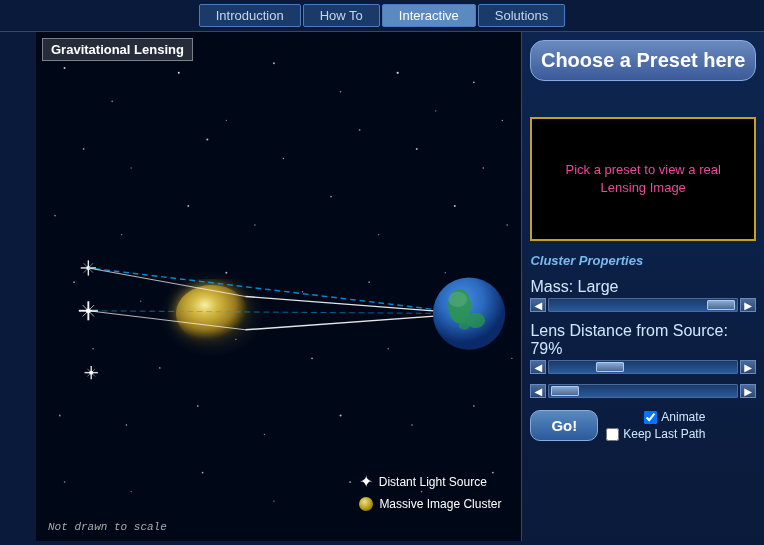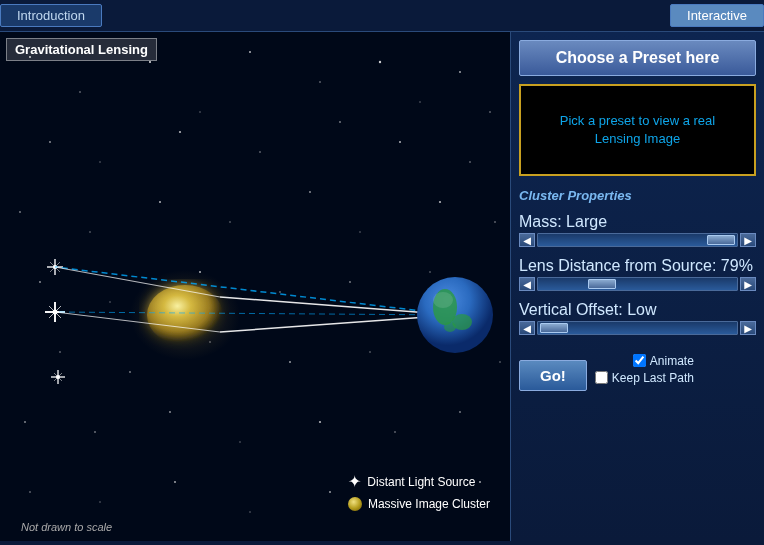--- a/index.html
+++ b/index.html
@@ -8,21 +8,21 @@
       height: 545px;
       background: #0a1a3a;
       font-family: Arial, sans-serif;
       overflow: hidden;
       position: relative;
     }
 
     
     .top-nav {
       display: flex;
-      justify-content: space-between;
+      justify-content: center;
       align-items: center;
       background: #0a1a3a;
       padding: 4px 0;
       gap: 2px;
       border-bottom: 1px solid #2a4a7a;
     }
     .nav-tab {
       background: #1a3a6a;
       border: 1px solid #4a7abf;
       color: #c0d8f0;
@@ -37,20 +37,21 @@
     }
     .nav-tab.active {
       background: #5a8abf;
       color: #fff;
     }
 
     
     .main-area {
       display: flex;
       height: 509px;
+      padding-left: 36px;
     }
 
     
     .canvas-area {
       width: 510px;
       height: 509px;
       background: #000510;
       position: relative;
       overflow: hidden;
     }
@@ -70,24 +71,25 @@
       border: 1px solid rgba(255,255,255,0.4);
       color: white;
       font-size: 13px;
       font-weight: bold;
       padding: 3px 8px;
     }
 
     .not-drawn {
       position: absolute;
       bottom: 8px;
-      left: 21px;
+      left: 12px;
       color: #aaa;
       font-size: 11px;
       font-style: italic;
+      font-family: Liberation Mono, monospace;
     }
 
     
     .legend {
       position: absolute;
       bottom: 30px;
       right: 20px;
       display: flex;
       flex-direction: column;
       gap: 6px;
@@ -127,40 +129,41 @@
       padding: 8px;
       display: flex;
       flex-direction: column;
       gap: 8px;
     }
 
     .preset-button {
       background: linear-gradient(180deg, #6a8abf 0%, #3a5a9a 100%);
       border: 1px solid #8aabdf;
       color: white;
-      font-size: 16px;
+      font-size: 20px;
       font-weight: bold;
       padding: 8px;
       text-align: center;
       cursor: pointer;
-      border-radius: 2px;
+      border-radius: 14px;
       width: 100%;
     }
 
     .preset-image-box {
       border: 2px solid #c8a020;
       background: #000;
-      height: 92px;
+      height: 124px;
       display: flex;
       align-items: center;
       justify-content: center;
       text-align: center;
-      color: #0ea5e9;
+      color: #ec4899;
       font-size: 13px;
       line-height: 1.4;
+      margin-top: 28px;
     }
 
     .section-title {
       color: #7ab8f0;
       font-size: 13px;
       font-weight: bold;
       font-style: italic;
       margin-top: 4px;
     }
 
@@ -215,22 +218,21 @@
       margin-top: 4px;
     }
     .go-button {
       background: linear-gradient(180deg, #5a8abf 0%, #2a5a9a 100%);
       border: 1px solid #8aabdf;
       color: white;
       font-size: 15px;
       font-weight: bold;
       padding: 6px 20px;
       cursor: pointer;
-      border-radius: 2px;
-      margin-top: 13px;
+      border-radius: 10px;
     }
     .checkboxes {
       display: flex;
       flex-direction: column;
       gap: 3px;
       align-items: flex-end;
     }
     .checkbox-item {
       display: flex;
       align-items: center;
@@ -243,21 +245,23 @@
       width: 13px;
       height: 13px;
       cursor: pointer;
     }
   </style>
 </head>
 <body>
 
 <div class="top-nav">
   <button class="nav-tab">Introduction</button>
+  <button class="nav-tab">How To</button>
   <button class="nav-tab active">Interactive</button>
+  <button class="nav-tab">Solutions</button>
 </div>
 
 <div class="main-area">
 
   <div class="canvas-area">
     <div class="stars-bg"></div>
 
     <svg class="diagram-svg" viewBox="0 0 510 509" xmlns="http://www.w3.org/2000/svg">
 
       <circle cx="30" cy="25" r="1" fill="white" opacity="0.8"></circle>
@@ -425,21 +429,20 @@
       <div class="slider-row">
         <div class="slider-arrow">◀</div>
         <div class="slider-track">
           <div class="slider-thumb" style="left: 25%;"></div>
         </div>
         <div class="slider-arrow">▶</div>
       </div>
     </div>
 
     <div class="property-row">
-      <div class="property-label">Vertical Offset: Low</div>
       <div class="slider-row">
         <div class="slider-arrow">◀</div>
         <div class="slider-track">
           <div class="slider-thumb" style="left: 2px;"></div>
         </div>
         <div class="slider-arrow">▶</div>
       </div>
     </div>
 
     <div class="go-row">

